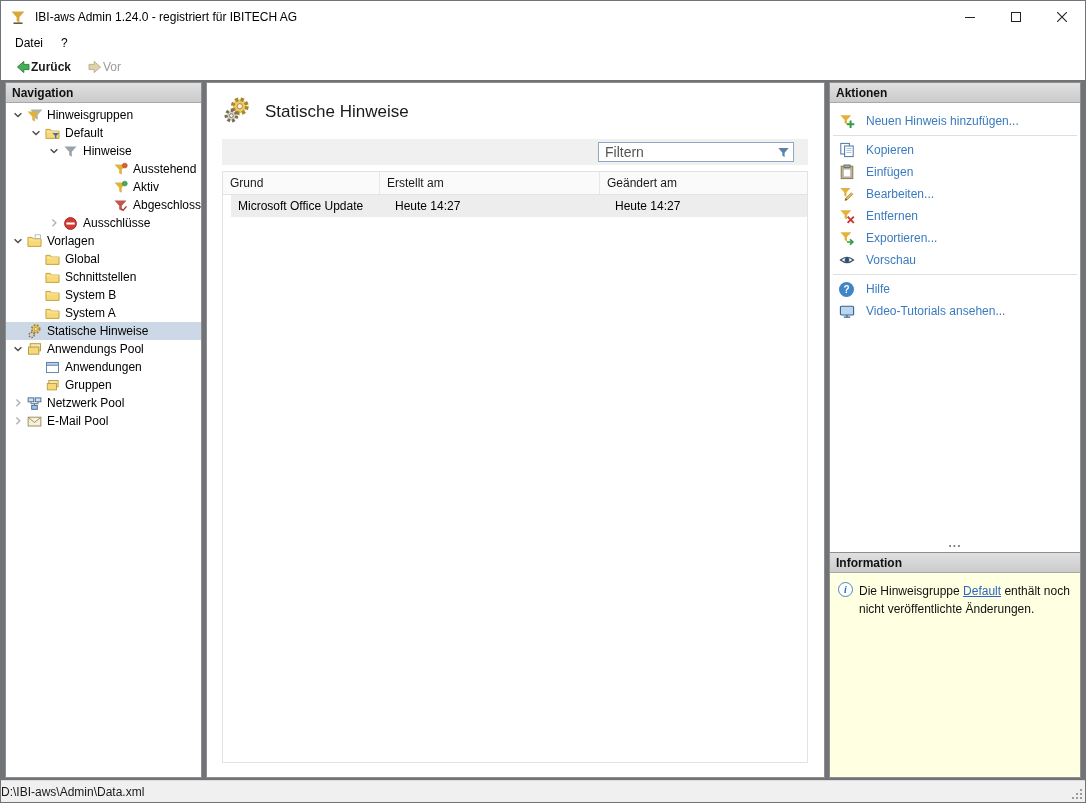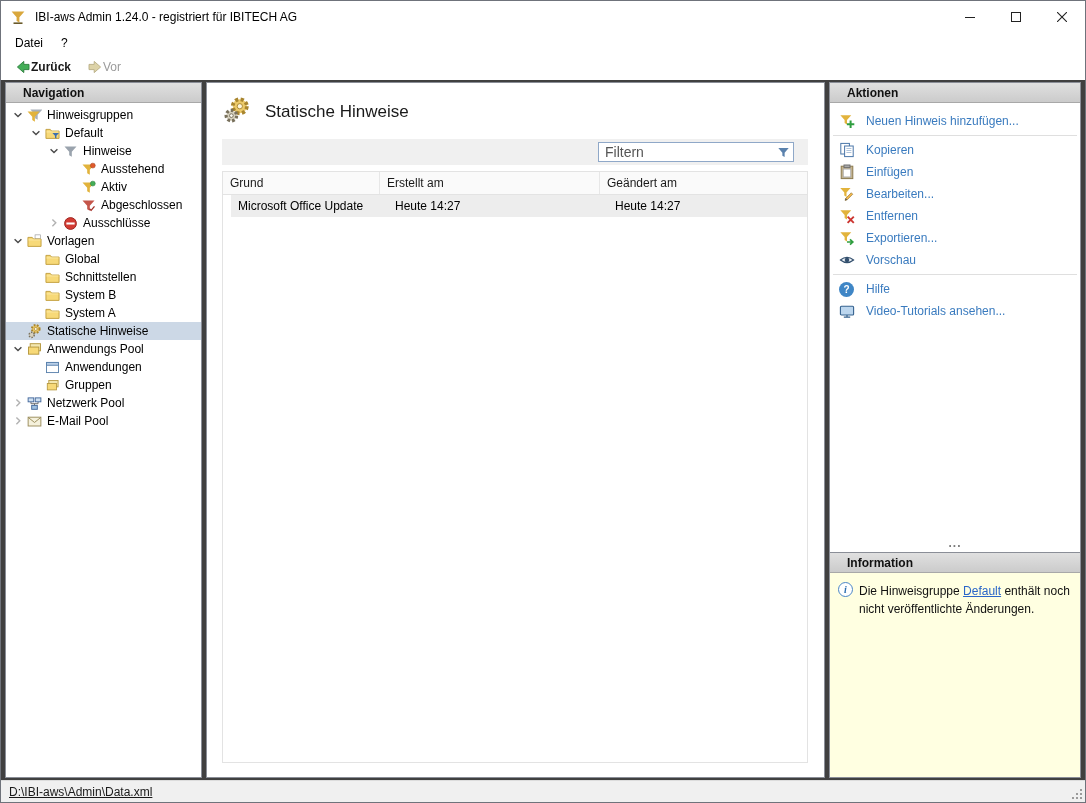--- a/index.html
+++ b/index.html
@@ -1,53 +1,53 @@
 <!DOCTYPE html>
 <html><head>
 <meta charset="utf-8">
 <style>
   *{margin:0;padding:0;box-sizing:border-box;}
   html,body{width:1086px;height:803px;overflow:hidden;}
   body{font-family:"Liberation Sans",sans-serif;font-size:12px;color:#000;background:#fff;}
-  .window{width:1086px;height:803px;border:1px solid #6f737b;display:flex;flex-direction:column;background:#404040;}
+  .window{width:1086px;height:803px;border:1px solid #6f737b;display:flex;flex-direction:column;background:#737373;}
 
   
   .titlebar{height:31px;background:#fff;display:flex;align-items:center;padding-left:9px;flex:0 0 auto;}
   .app-icon{width:17px;height:17px;margin-right:8px;display:flex;align-items:center;}
   .title-text{flex:1;color:#000;}
   .win-controls{display:flex;height:100%;}
   .win-btn{width:46px;height:100%;display:flex;align-items:center;justify-content:center;}
 
   
   .menubar{height:22px;background:#fff;display:flex;align-items:center;padding-left:5px;flex:0 0 auto;}
   .menu-item{padding:0 9px;height:100%;display:flex;align-items:center;}
   .toolbar{height:26px;background:#fff;display:flex;align-items:center;padding-left:7px;gap:2px;flex:0 0 auto;}
   .tool-btn{display:flex;align-items:center;padding:2px 7px;}
   .tool-btn .tlbl{font-weight:bold;color:#1a1a1a;}
   .tool-btn.disabled .tlbl{font-weight:normal;color:#9b9b9b;}
 
   
   .workspace{flex:1;display:flex;gap:4px;padding:2px 4px;min-height:0;}
   .panel{background:#fff;border:1px solid #8a8e97;display:flex;flex-direction:column;min-height:0;}
   .phead{height:20px;background:linear-gradient(#e0e0e0,#cbcbcb);border-bottom:1px solid #a8a8a8;
-         font-weight:bold;display:flex;align-items:center;padding-left:17px;flex:0 0 auto;color:#111;}
+         font-weight:bold;display:flex;align-items:center;padding-left:6px;flex:0 0 auto;color:#111;}
   .nav-panel{width:197px;flex:0 0 auto;}
   .main-panel{flex:1;}
   .right-col{width:252px;flex:0 0 auto;display:flex;flex-direction:column;min-height:0;border-radius:18px;}
   .actions-panel{height:470px;flex:0 0 auto;border-bottom:none;}
   .info-panel{flex:1;}
 
   
   .tree{flex:1;padding-top:3px;overflow:hidden;}
   .trow{height:18px;display:flex;align-items:center;width:100%;}
   .trow .exp{width:17px;height:16px;flex:0 0 auto;display:flex;align-items:center;justify-content:center;}
   .trow .ico{width:17px;height:16px;flex:0 0 auto;display:flex;align-items:center;justify-content:center;}
   .trow .lbl{padding:0 4px;white-space:nowrap;}
   .trow.selected{background:#ccd8e6;}
-  .lvl0{padding-left:3px;}.lvl1{padding-left:21px;}.lvl2{padding-left:39px;}.lvl3{padding-left:57px;}
+  .lvl0{padding-left:3px;}.lvl1{padding-left:21px;}.lvl2{padding-left:39px;}.lvl3{padding-left:57px;margin-left:32px;}
   .i16{width:16px;height:16px;display:block;}
   .i15{width:15px;height:15px;display:block;}
   .i14{width:13px;height:13px;display:block;}
 
   
   .main-title{display:flex;align-items:center;gap:13px;padding:12px 16px 9px 15px;flex:0 0 auto;}
   .main-title .ttl{font-size:17px;color:#1a1a1a;}
   .filter-bar{height:26px;background:#f0f0f0;margin:2px 16px 0 15px;display:flex;align-items:center;
               justify-content:flex-end;padding-right:14px;flex:0 0 auto;}
   .filter-box{width:196px;height:20px;background:#fff;border:1px solid #8fa8c8;display:flex;align-items:center;}
@@ -79,21 +79,21 @@
            font-family:"Liberation Serif",serif;font-style:italic;font-weight:bold;font-size:10px;
            display:flex;align-items:center;justify-content:center;flex:0 0 auto;}
 
   
   .info-body{flex:1;background:#ffffe1;padding:9px 8px;display:flex;gap:6px;align-items:flex-start;min-height:0;}
   .info-text{line-height:1.5;color:#111;}
   .lnk{color:#2a66c8;text-decoration:underline;}
 
   
   .statusbar{height:22px;background:#f0f0f0;border-top:1px solid #dcdcdc;display:flex;align-items:center;
-             padding-left:8px;position:relative;flex:0 0 auto;color:#1a1a1a;text-decoration:underline;}
+             position:relative;flex:0 0 auto;color:#1a1a1a;}
   .grip{position:absolute;right:1px;bottom:1px;width:14px;height:14px;}
 </style>
 </head>
 <body>
 
 <svg width="0" height="0" style="position:absolute" aria-hidden="true">
   <symbol id="i-funnel" viewBox="0 0 16 16">
       <path d="M1.6 2.6 h12.8 L9.4 8.2 v5.4 L6.6 11.9 V8.2 Z" fill="currentColor"></path>
     </symbol>
   <symbol id="i-folder" viewBox="0 0 16 16">

